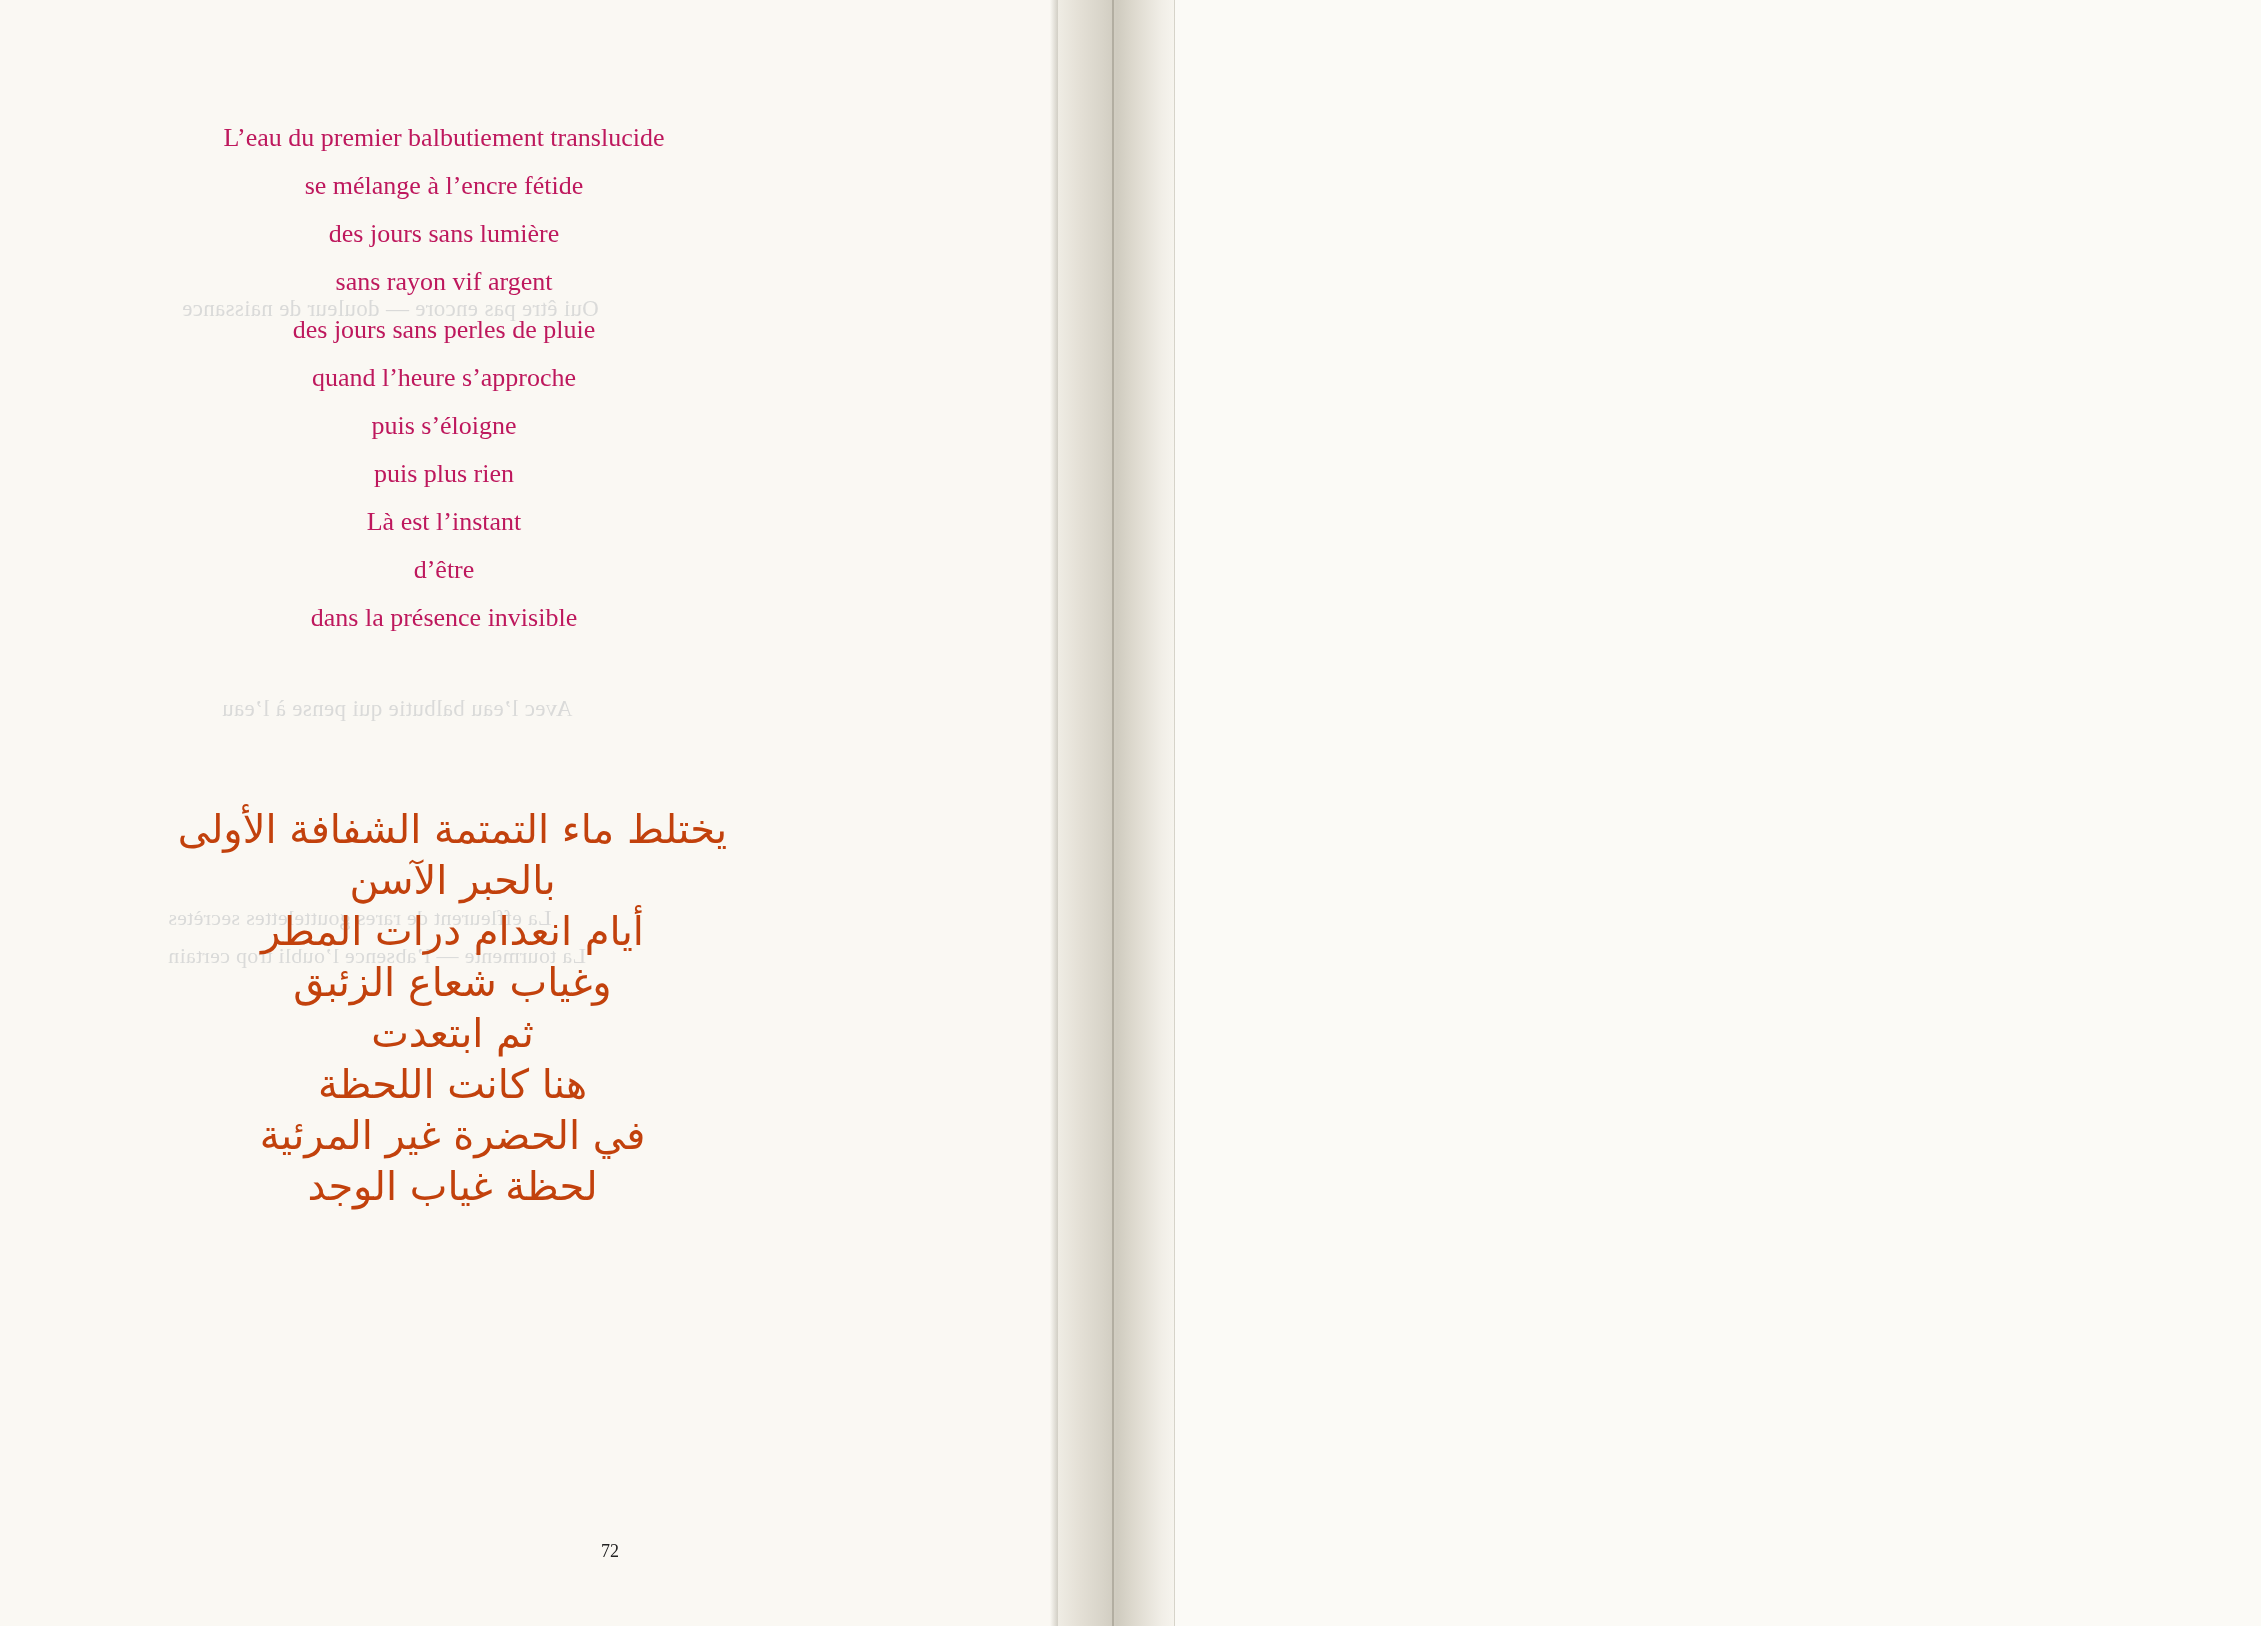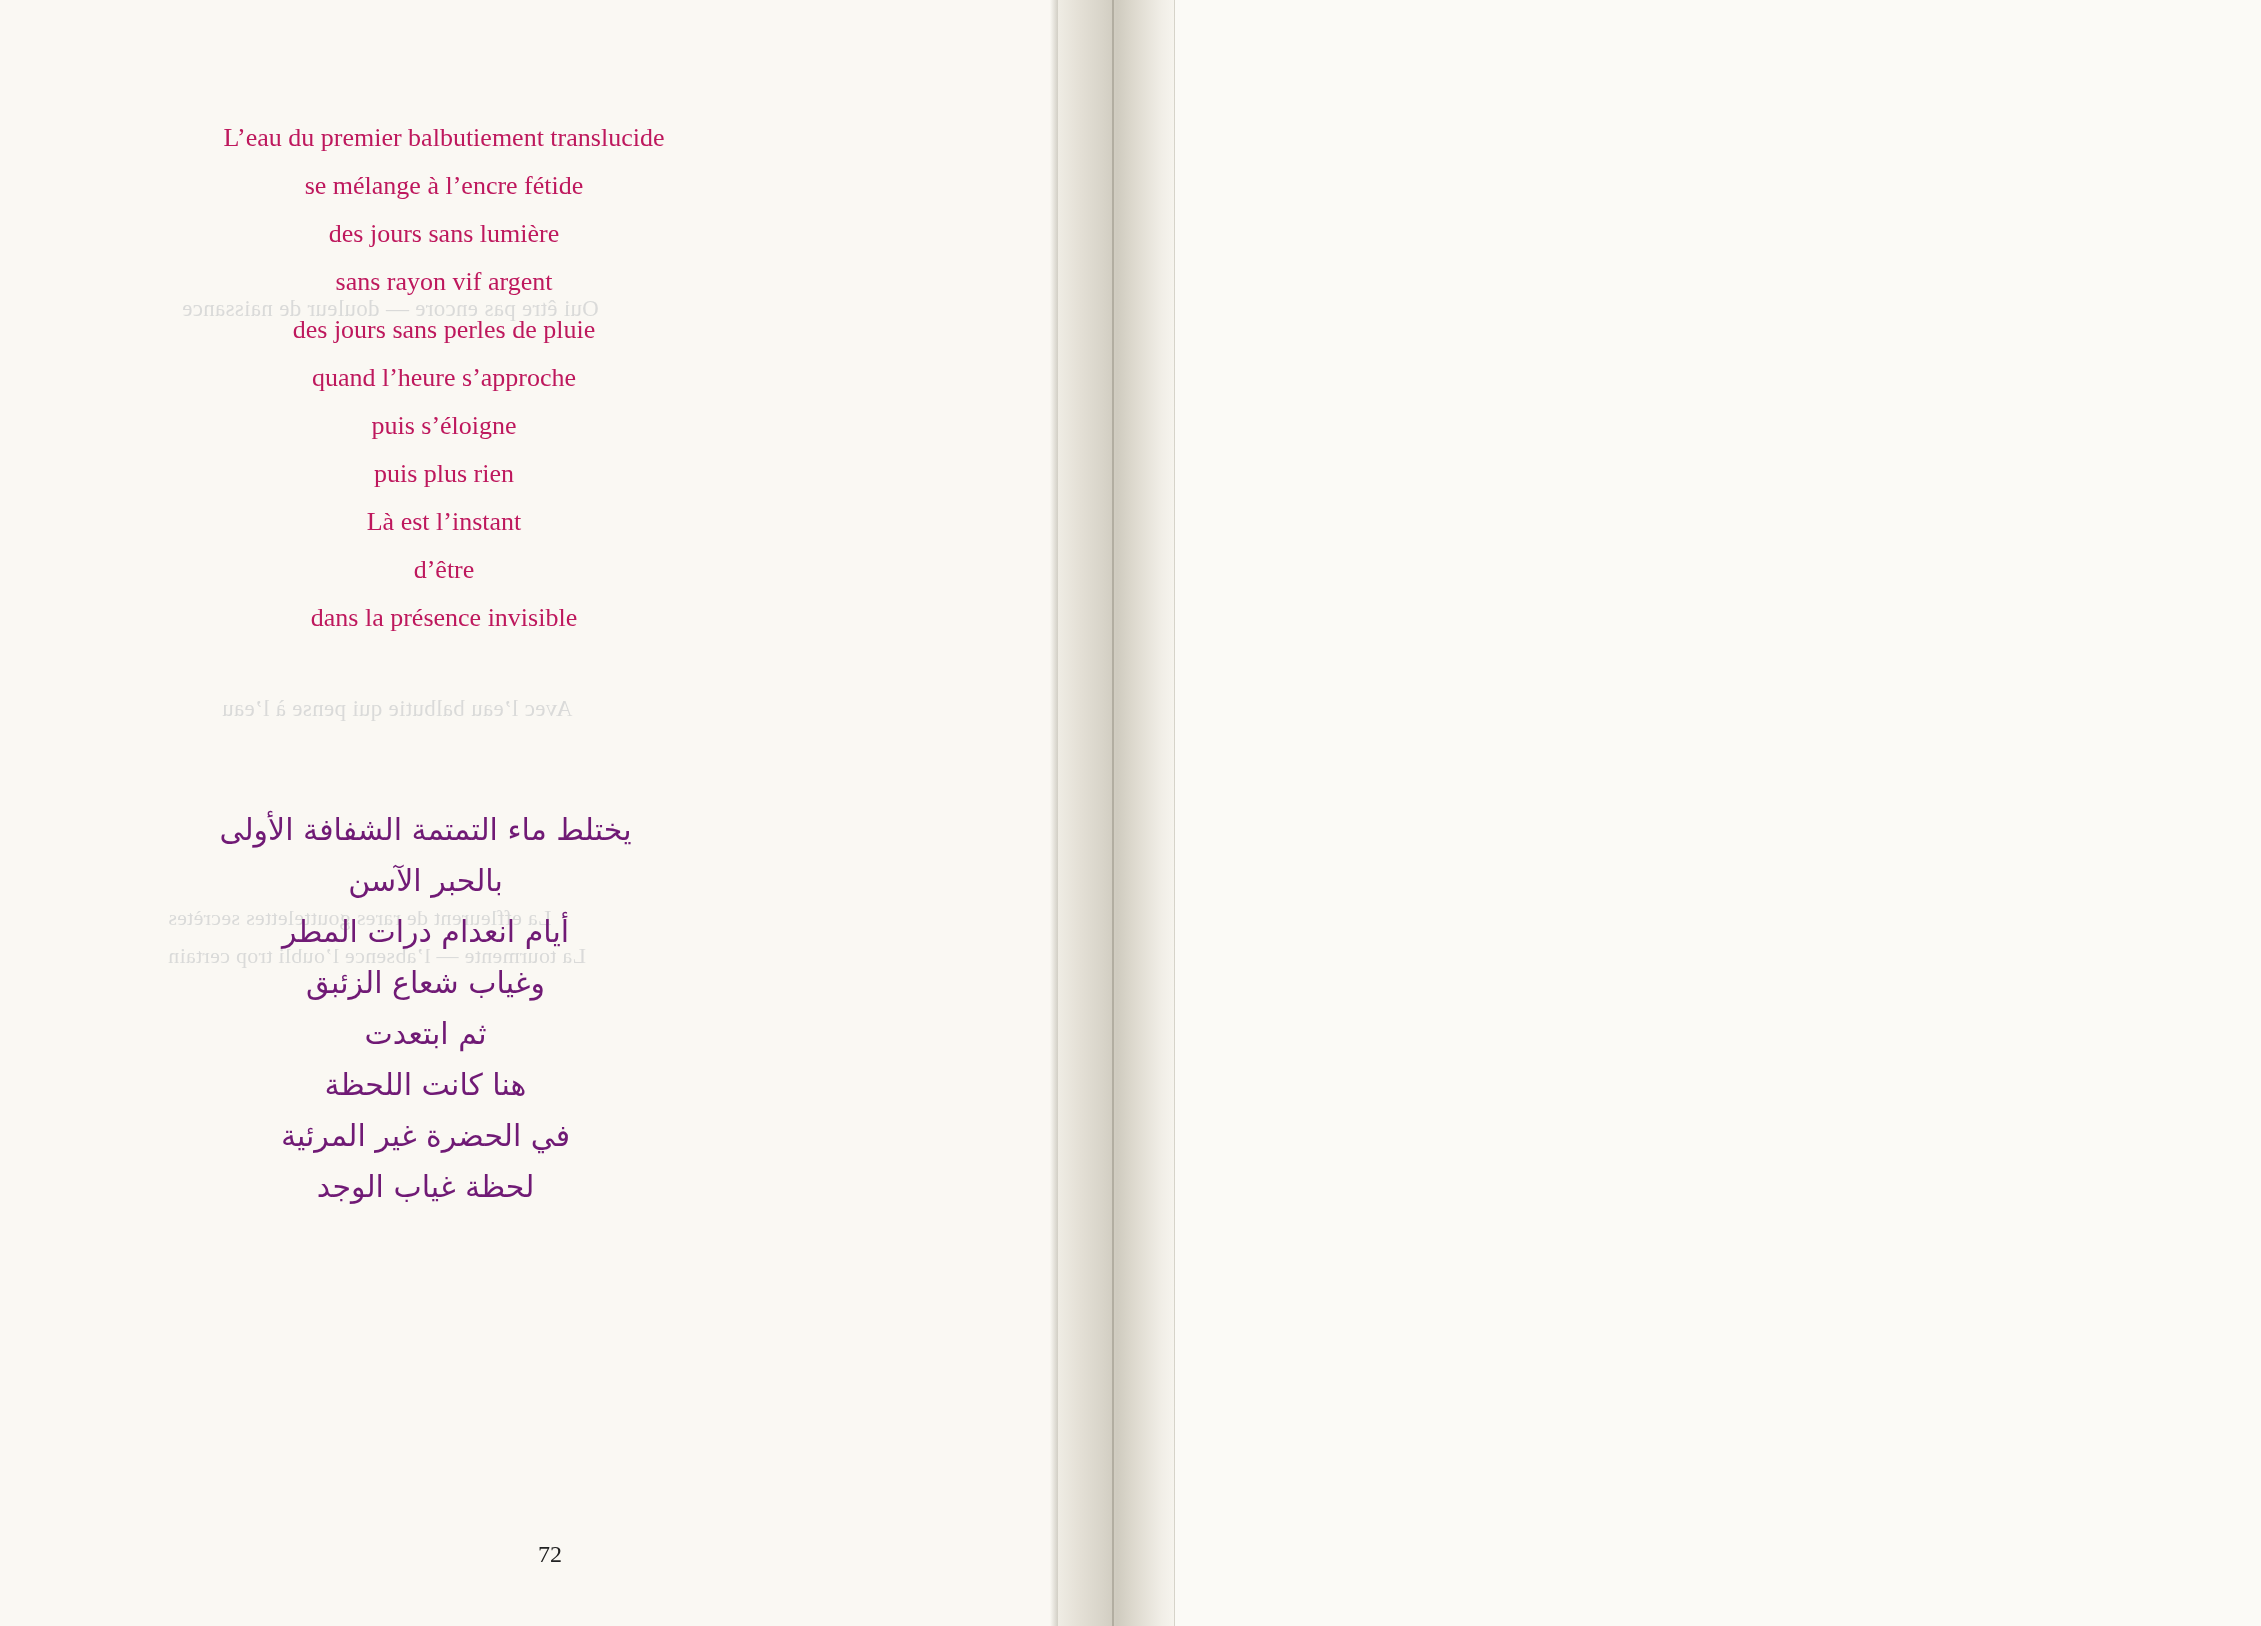--- a/index.html
+++ b/index.html
@@ -80,33 +80,34 @@
     font-family: "Liberation Serif", serif;
   }
   .fr-poem div { white-space: nowrap; }
 
   .ar-poem {
     position: absolute;
     left: 0; top: 804px;
     width: 851px;
     text-align: center;
     direction: rtl;
-    color: #701a75;
-    font-size: 30px;
+    color: #c2410c;
+    font-size: 40px;
     line-height: 51px;
     font-family: "DejaVu Sans", sans-serif;
+    padding-left: 27px;
   }
   .ar-poem div { white-space: nowrap; }
 
   .folio {
     position: absolute;
     left: 538px; top: 1541px;
     width: 81px;
-    text-align: left;
-    font-size: 24px;
+    text-align: right;
+    font-size: 18px;
     color: #222;
   }
 </style>
 </head>
 <body>
 
 <div class="spread">
 
   <div class="page-left">
 

